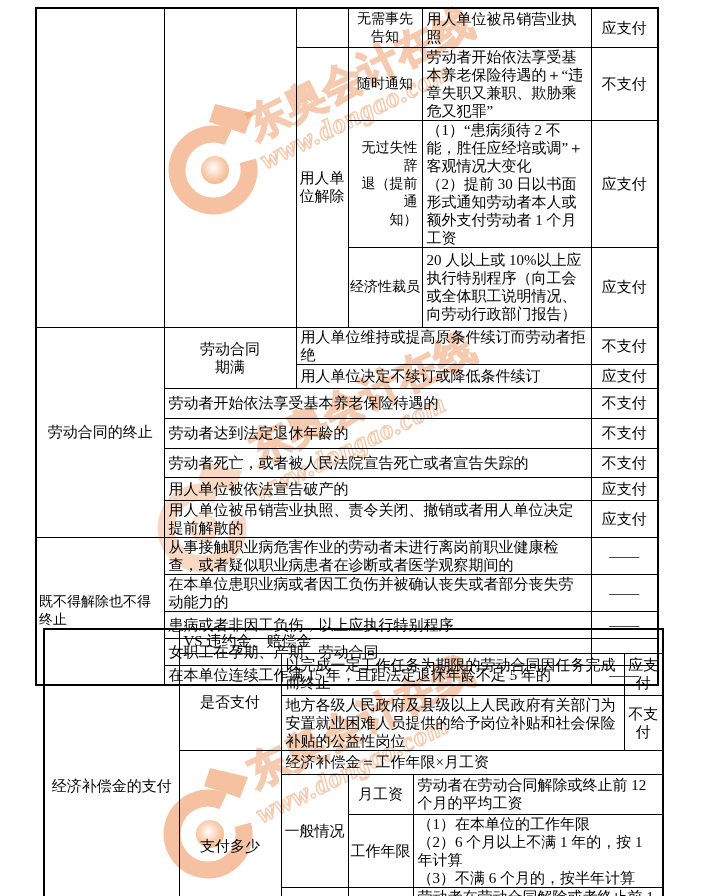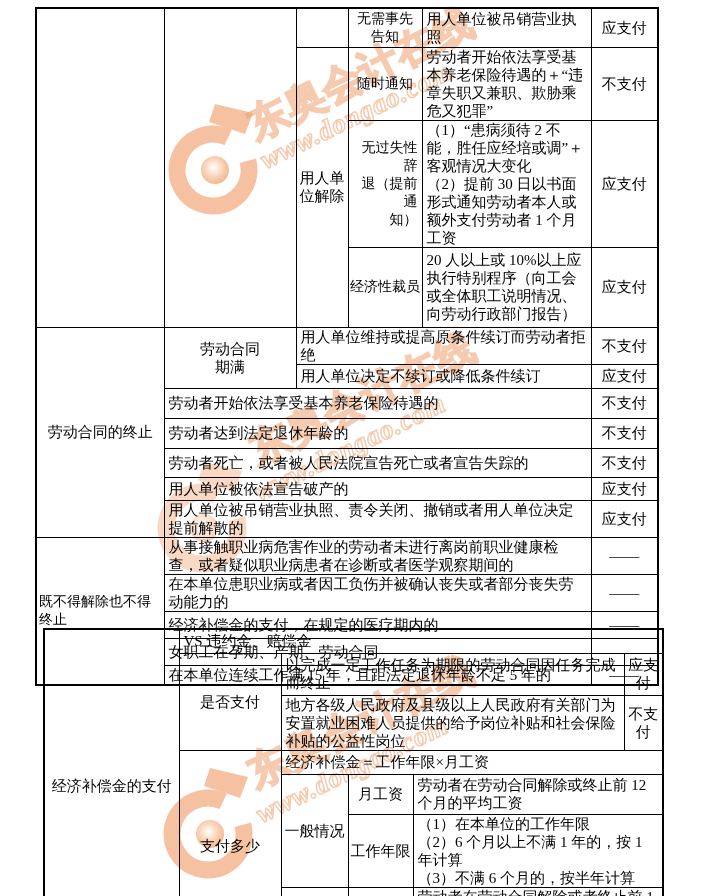--- a/index.html
+++ b/index.html
@@ -169,21 +169,21 @@
   <tr style="height:37px">
     <td rowspan="5" class="lbl-left fs14">既不得解除也不得终止</td>
     <td colspan="4">从事接触职业病危害作业的劳动者未进行离岗前职业健康检查，或者疑似职业病患者在诊断或者医学观察期间的</td>
     <td class="pay">——</td>
   </tr>
   <tr style="height:25px">
     <td colspan="4">在本单位患职业病或者因工负伤并被确认丧失或者部分丧失劳动能力的</td>
     <td class="pay">——</td>
   </tr>
   <tr style="height:27px">
-    <td colspan="4">经济补偿金的支付，在规定的医疗期内的</td>
+    <td colspan="4">患病或者非因工负伤，以上应执行特别程序</td>
     <td class="pay">——</td>
   </tr>
   <tr style="height:27px">
     <td colspan="4">女职工在孕期、产期、劳动合同</td>
     <td class="pay">——</td>
   </tr>
   <tr style="height:18px">
     <td colspan="4">在本单位连续工作满 15 年，且距法定退休年龄不足 5 年的</td>
     <td class="pay">——</td>
   </tr>

